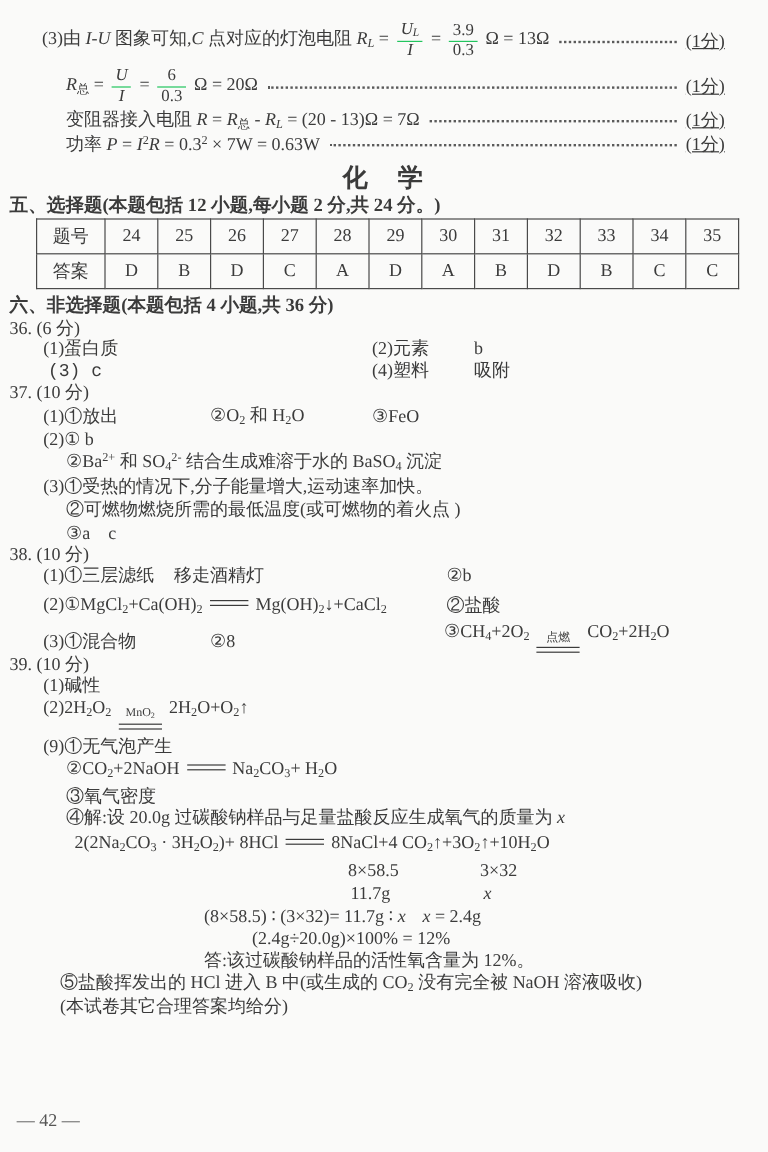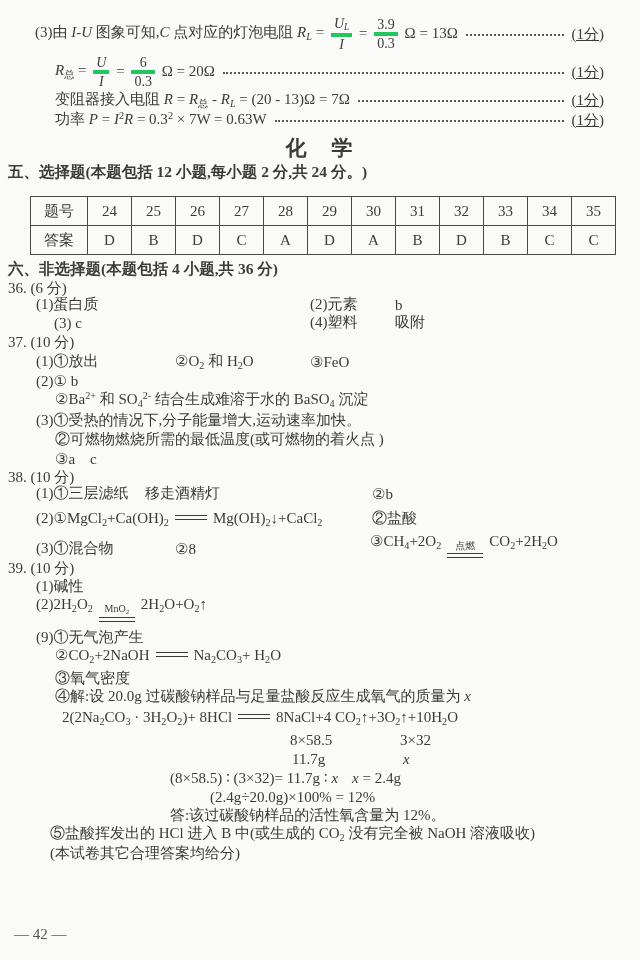--- a/index.html
+++ b/index.html
@@ -10,28 +10,28 @@
     font-size:15px;overflow:hidden;
   }
   .inner{padding-top:14px;}
   
   .pline{display:flex;align-items:center;margin-right:36px;}
   .pc{white-space:nowrap;}
   .dots{flex:1;margin:0 8px;height:0;border-bottom:2px dotted #5a5a5a;transform:translateY(1px);}
   .score{white-space:nowrap;text-decoration:underline;}
   
   .frac{display:inline-block;vertical-align:middle;text-align:center;line-height:1.1;margin:0 3px;font-size:14px;}
-  .fn{display:block;border-bottom:4px solid #22c55e;padding:0 3px;}
+  .fn{display:block;border-bottom:1px solid #22c55e;padding:0 3px;}
   .fd{display:block;padding:0 3px;}
   
   .chem-title{text-align:center;font-size:21px;font-weight:bold;height:28px;line-height:28px;margin-top:4px;letter-spacing:2px;}
   .sect{margin-left:8px;font-weight:bold;height:20px;line-height:20px;font-size:15.5px;}
   .qhead{margin-left:8px;height:18px;line-height:18px;}
   
-  .anstable{border-collapse:collapse;margin:14px 0 4px 30px;}
+  .anstable{border-collapse:collapse;margin:0 0 4px 30px;}
   .anstable th,.anstable td{border:1px solid #4a4a4a;text-align:center;font-weight:normal;height:28px;font-size:15px;padding:0;}
   .anstable th{width:56px;}
   .anstable td{width:43px;}
   
   .row{position:relative;}
   .pos{position:absolute;bottom:1px;white-space:nowrap;}
   .line{white-space:nowrap;line-height:1.25;}
   sub{font-size:68%;vertical-align:-0.25em;}
   sup{font-size:68%;vertical-align:0.5em;}
   i{font-style:italic;}
@@ -126,21 +126,21 @@
 
     <div class="sect">六、非选择题(本题包括 4 小题,共 36 分)</div>
 
     <div class="qhead">36. (6 分)</div>
     <div class="row" style="height:18px;">
       <span class="pos" style="left:36px;">(1)蛋白质</span>
       <span class="pos" style="left:310px;">(2)元素</span>
       <span class="pos" style="left:395px;">b</span>
     </div>
     <div class="row" style="height:18px;">
-      <span class="pos" style="left:54px;">(3) c</span>
+      <span class="pos" style="left:40px;font-family:Liberation Mono, monospace;">(3) c</span>
       <span class="pos" style="left:310px;">(4)塑料</span>
       <span class="pos" style="left:395px;">吸附</span>
     </div>
 
     <div class="qhead">37. (10 分)</div>
     <div class="row" style="height:21px;text-align:right;">
       <span class="pos" style="left:36px;">(1)①放出</span>
       <span class="pos" style="left:175px;">②O<sub>2</sub> 和 H<sub>2</sub>O</span>
       <span class="pos" style="left:310px;">③FeO</span>
     </div>

